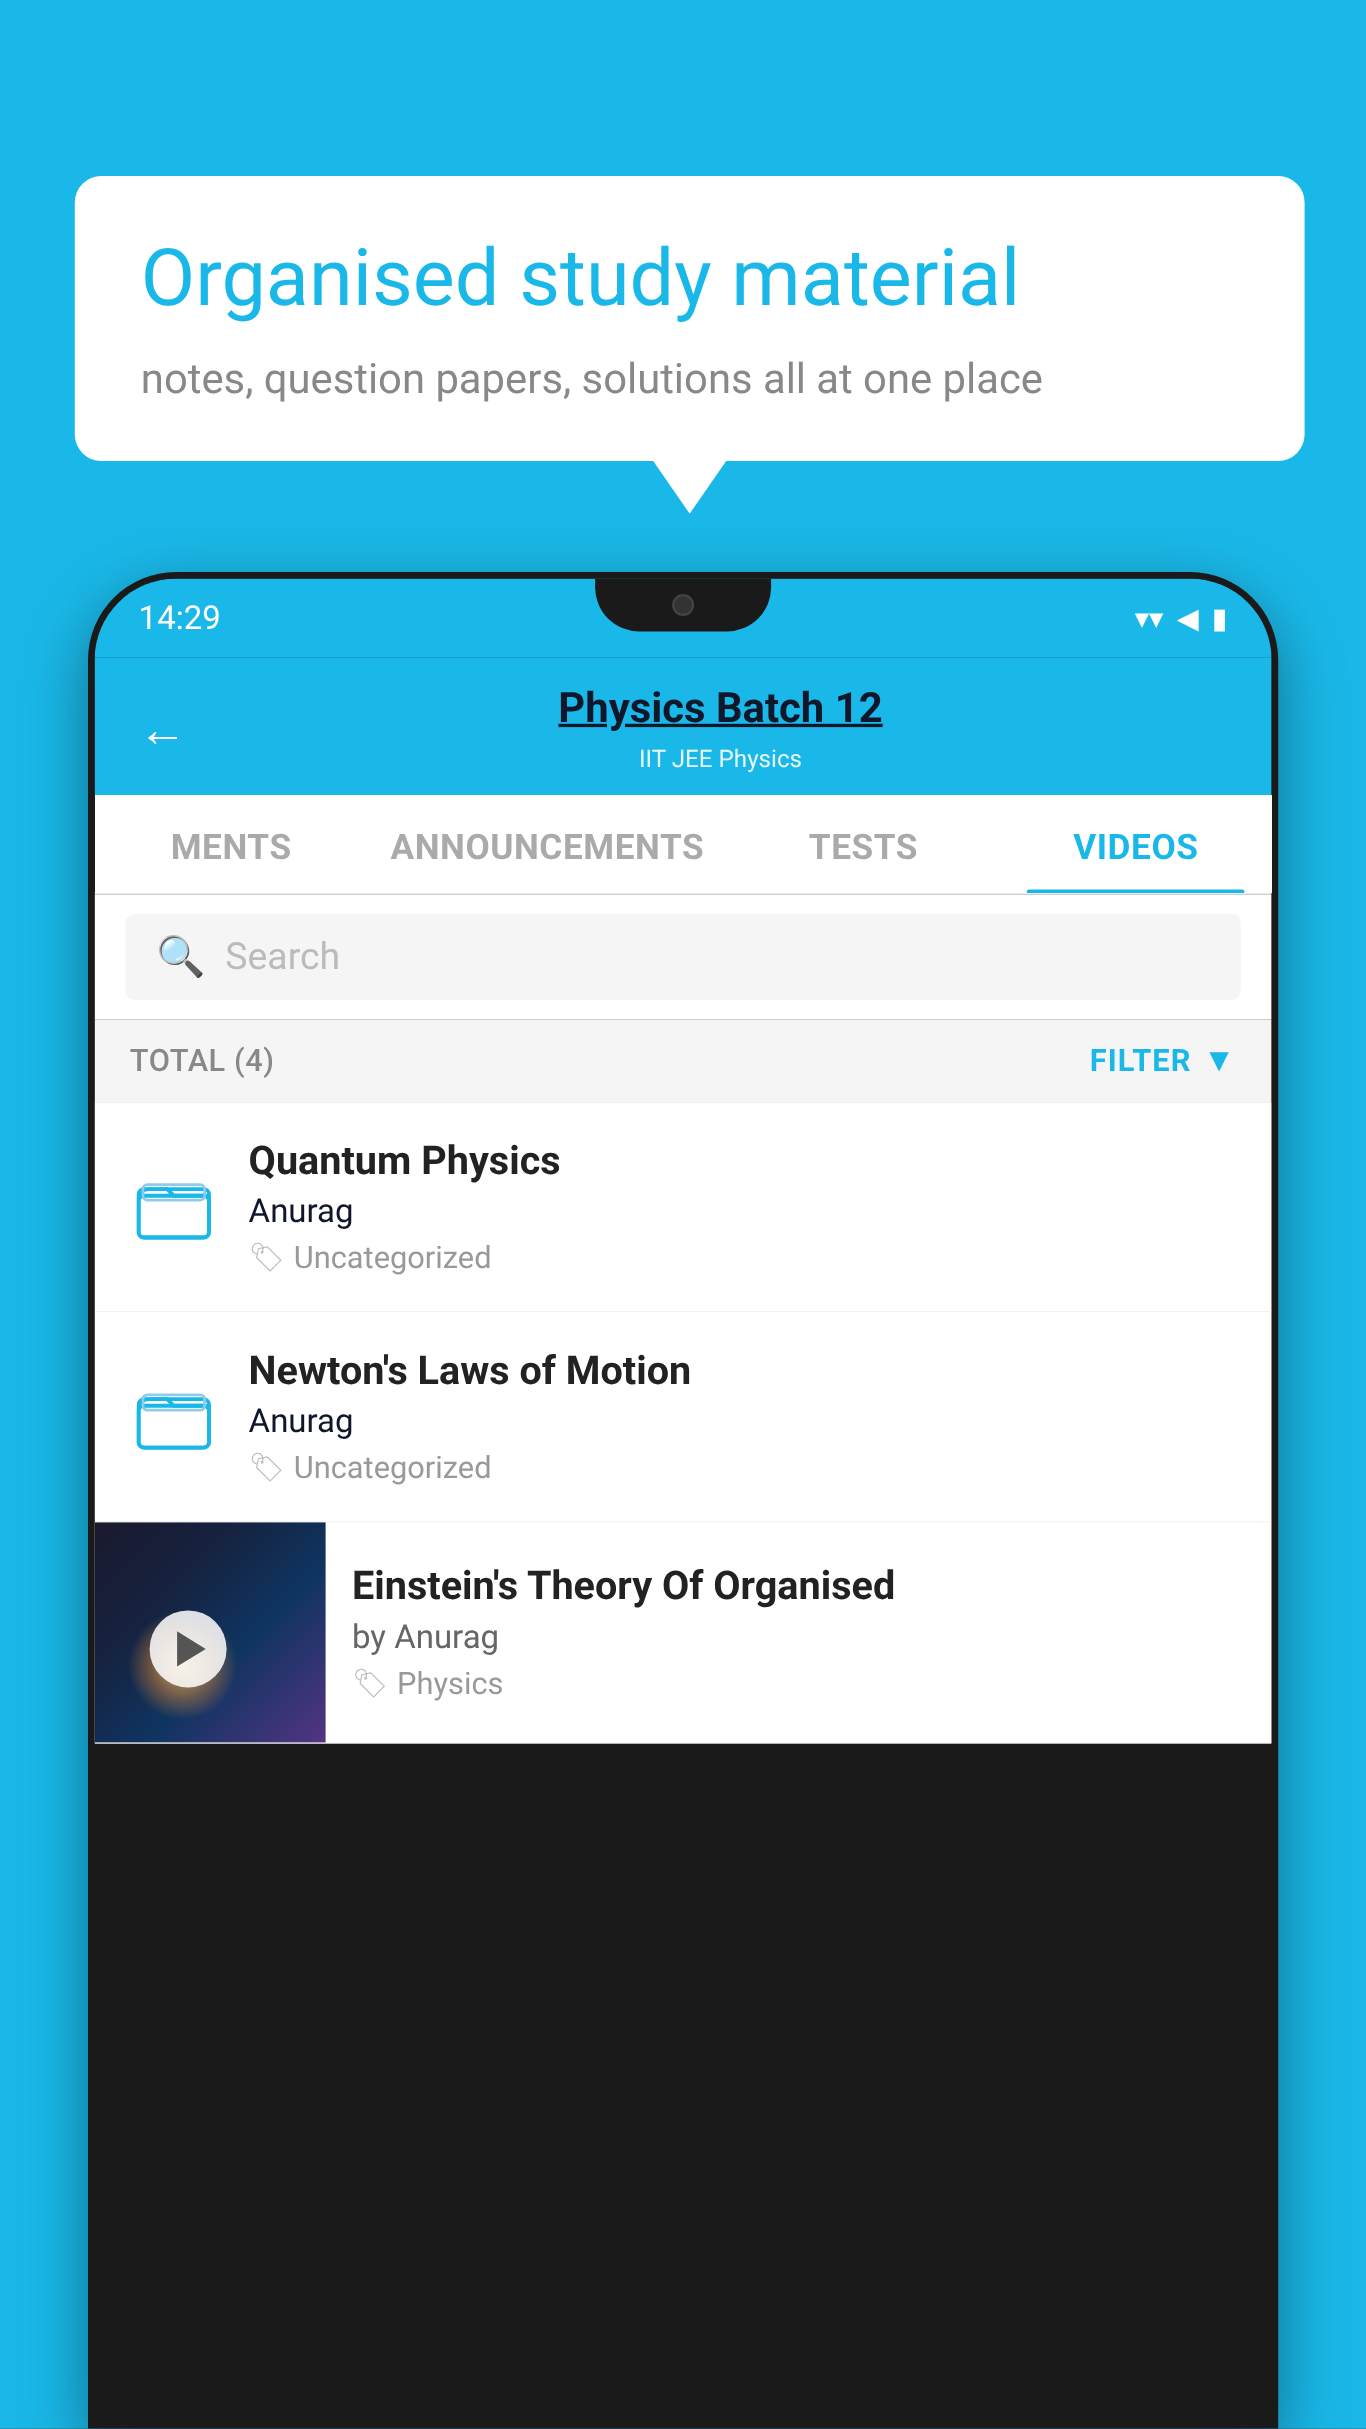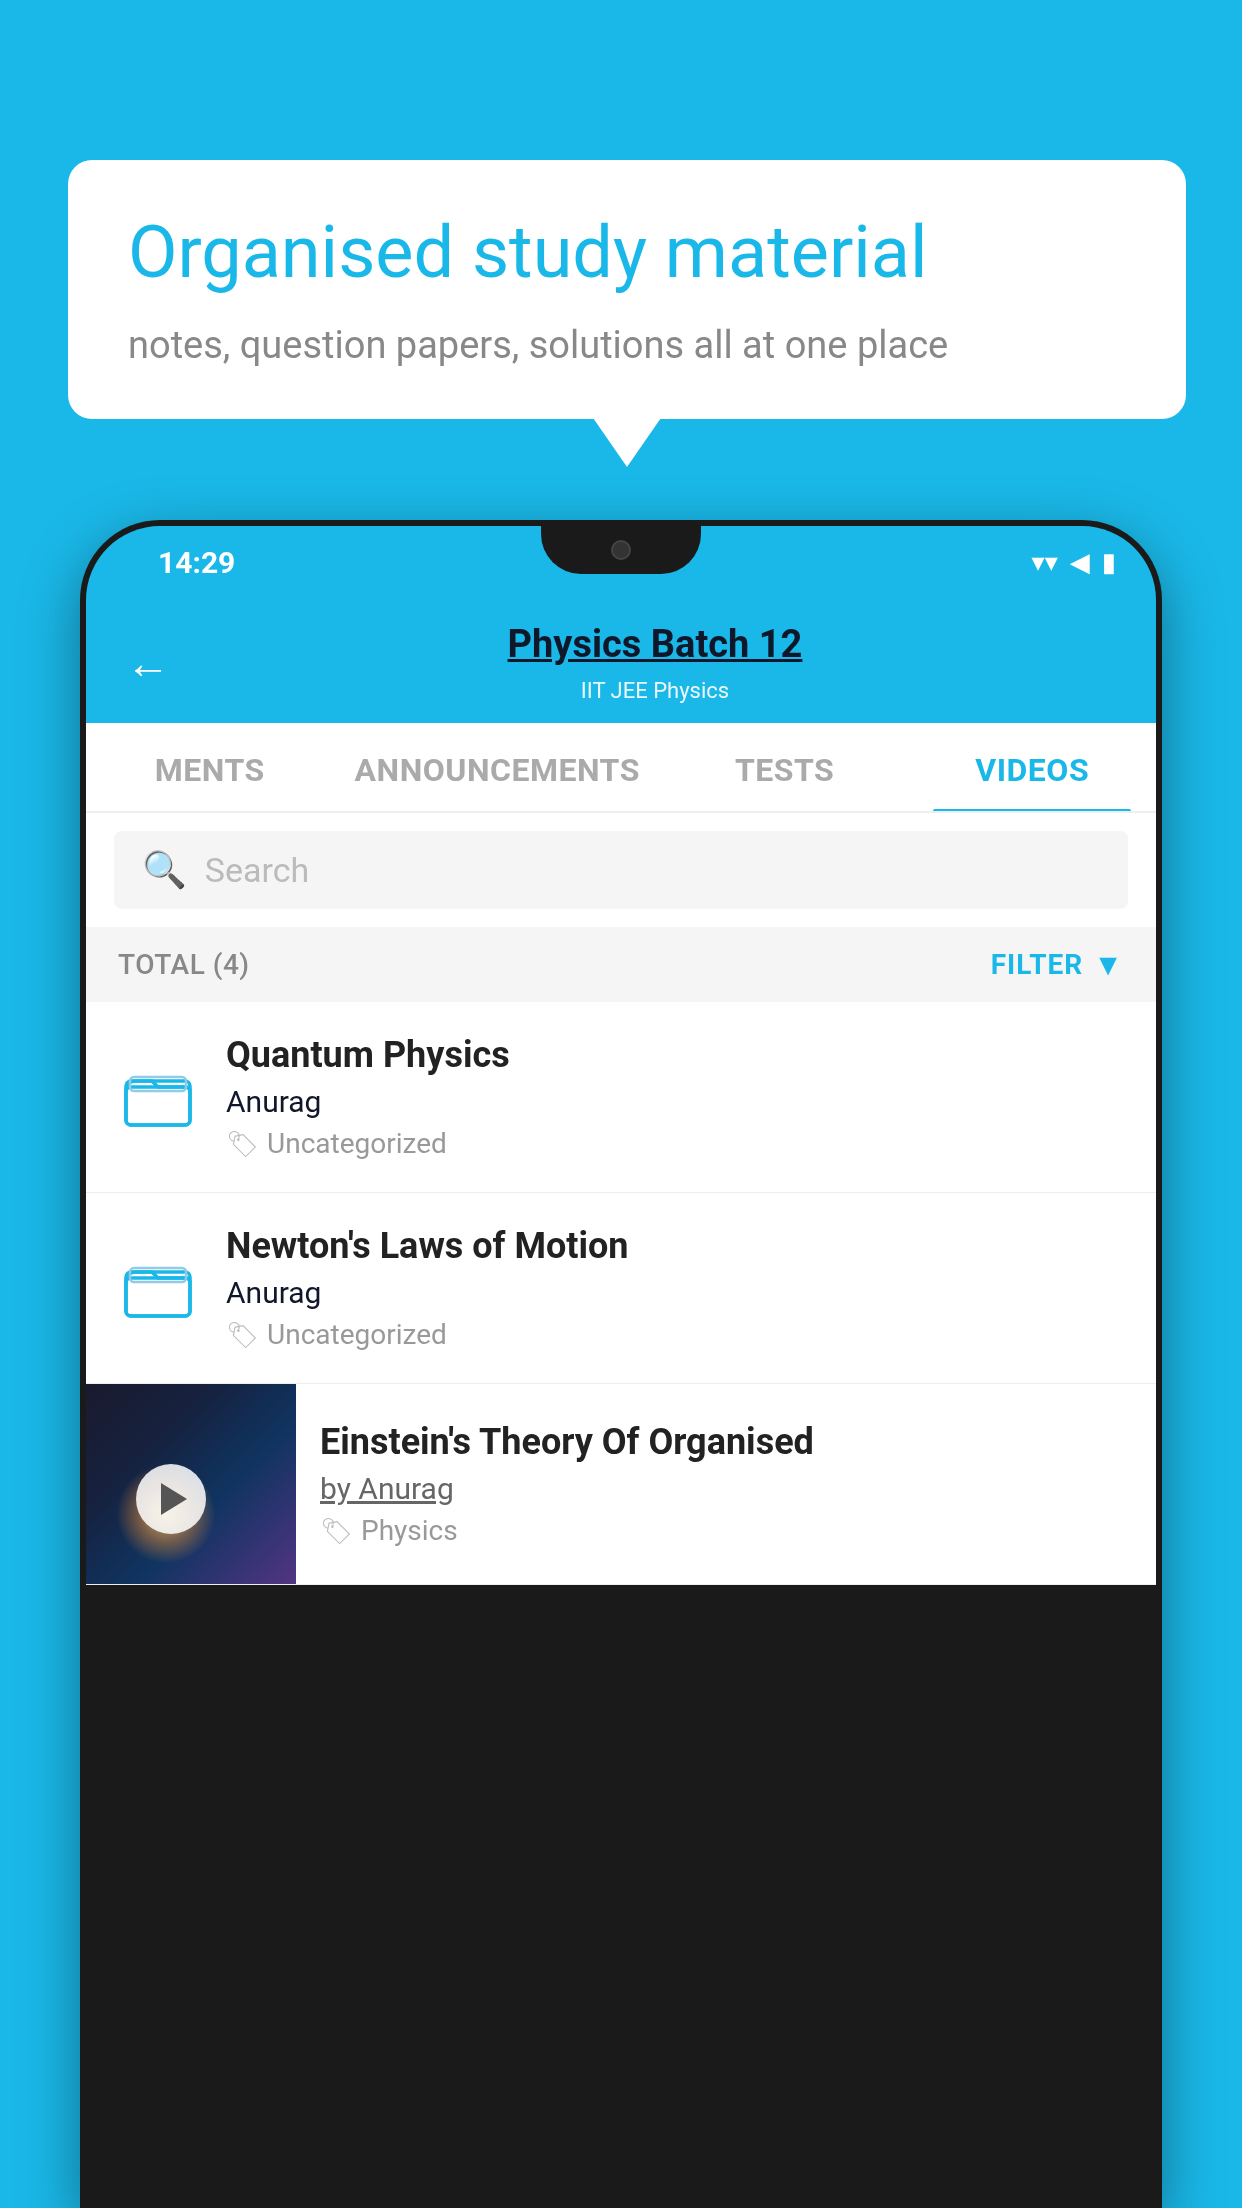--- a/index.html
+++ b/index.html
@@ -83,22 +83,21 @@
       display: flex;
       align-items: center;
       justify-content: space-between;
       padding: 0 40px;
       position: relative;
     }
 
     .status-bar-time {
       color: white;
       font-size: 30px;
-      font-weight: 700;
-      margin-left: 32px;
+      font-weight: 400;
     }
 
     
     .notch {
       position: absolute;
       top: 0;
       left: 50%;
       transform: translateX(-50%);
       width: 160px;
       height: 48px;
@@ -368,21 +367,20 @@
       font-size: 36px;
       font-weight: 700;
       color: #222;
       margin-bottom: 8px;
     }
 
     .video-item-thumb .video-author {
       font-size: 30px;
       color: #666;
       margin-bottom: 8px;
-      text-decoration: underline;
     }
 
     .video-item-thumb .video-tag {
       display: flex;
       align-items: center;
       gap: 8px;
       color: #999;
       font-size: 28px;
     }
   </style>

